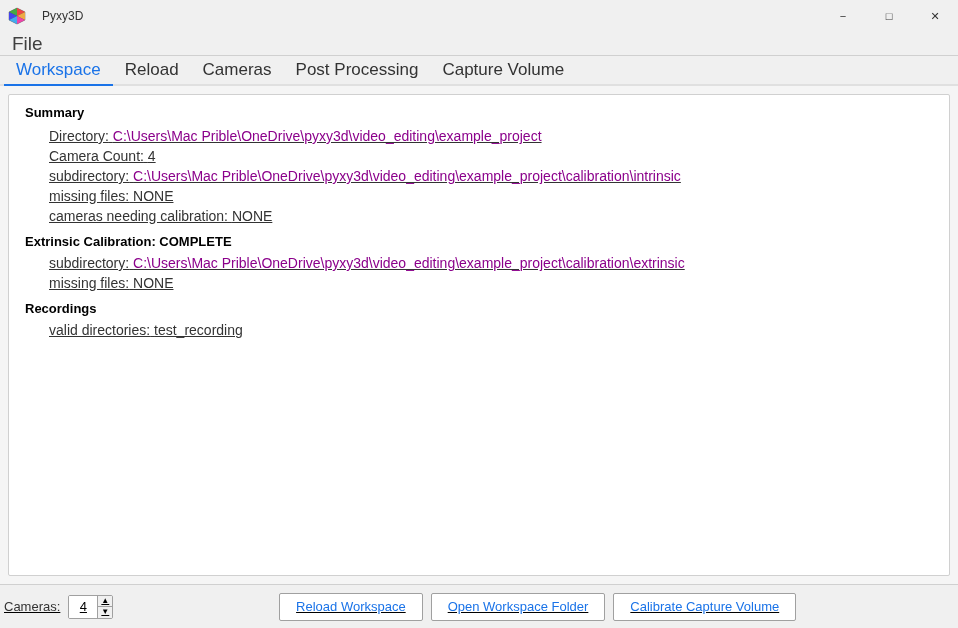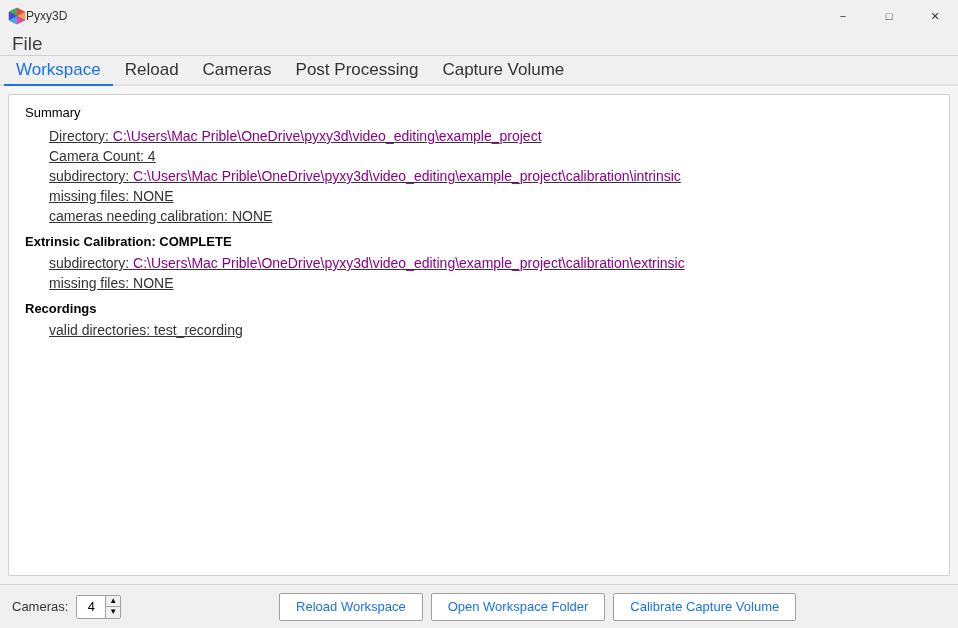--- a/index.html
+++ b/index.html
@@ -20,21 +20,21 @@
       background: #f0f0f0;
       display: flex;
       align-items: center;
       justify-content: space-between;
       padding: 0 0 0 8px;
       flex-shrink: 0;
     }
     .title-bar-left {
       display: flex;
       align-items: center;
-      gap: 0;
+      gap: 16px;
     }
     .app-icon {
       width: 18px;
       height: 18px;
       flex-shrink: 0;
     }
     .title-bar-title {
       font-size: 12px;
       color: #333;
     }
@@ -106,21 +106,21 @@
 
     .summary-panel {
       background: white;
       border: 1px solid #d0d0d0;
       border-radius: 2px;
       padding: 10px 16px;
       height: 100%;
     }
 
     .summary-title {
-      font-weight: normal;
+      font-weight: bold;
       font-size: 13px;
       margin-bottom: 8px;
     }
 
     .summary-row {
       margin-left: 24px;
       margin-bottom: 4px;
       font-size: 14px;
       color: #333;
       text-decoration: underline;
@@ -137,23 +137,24 @@
       margin-bottom: 6px;
     }
 
     
     .bottom-bar {
       height: 44px;
       background: #f0f0f0;
       border-top: 1px solid #d0d0d0;
       display: flex;
       align-items: center;
-      padding: 0 12px;
+      padding: 0 4px;
       gap: 8px;
       flex-shrink: 0;
+      text-decoration: underline;
     }
 
     .cameras-label {
       font-size: 13px;
       color: #333;
     }
 
     .spinner-group {
       display: flex;
       align-items: center;

